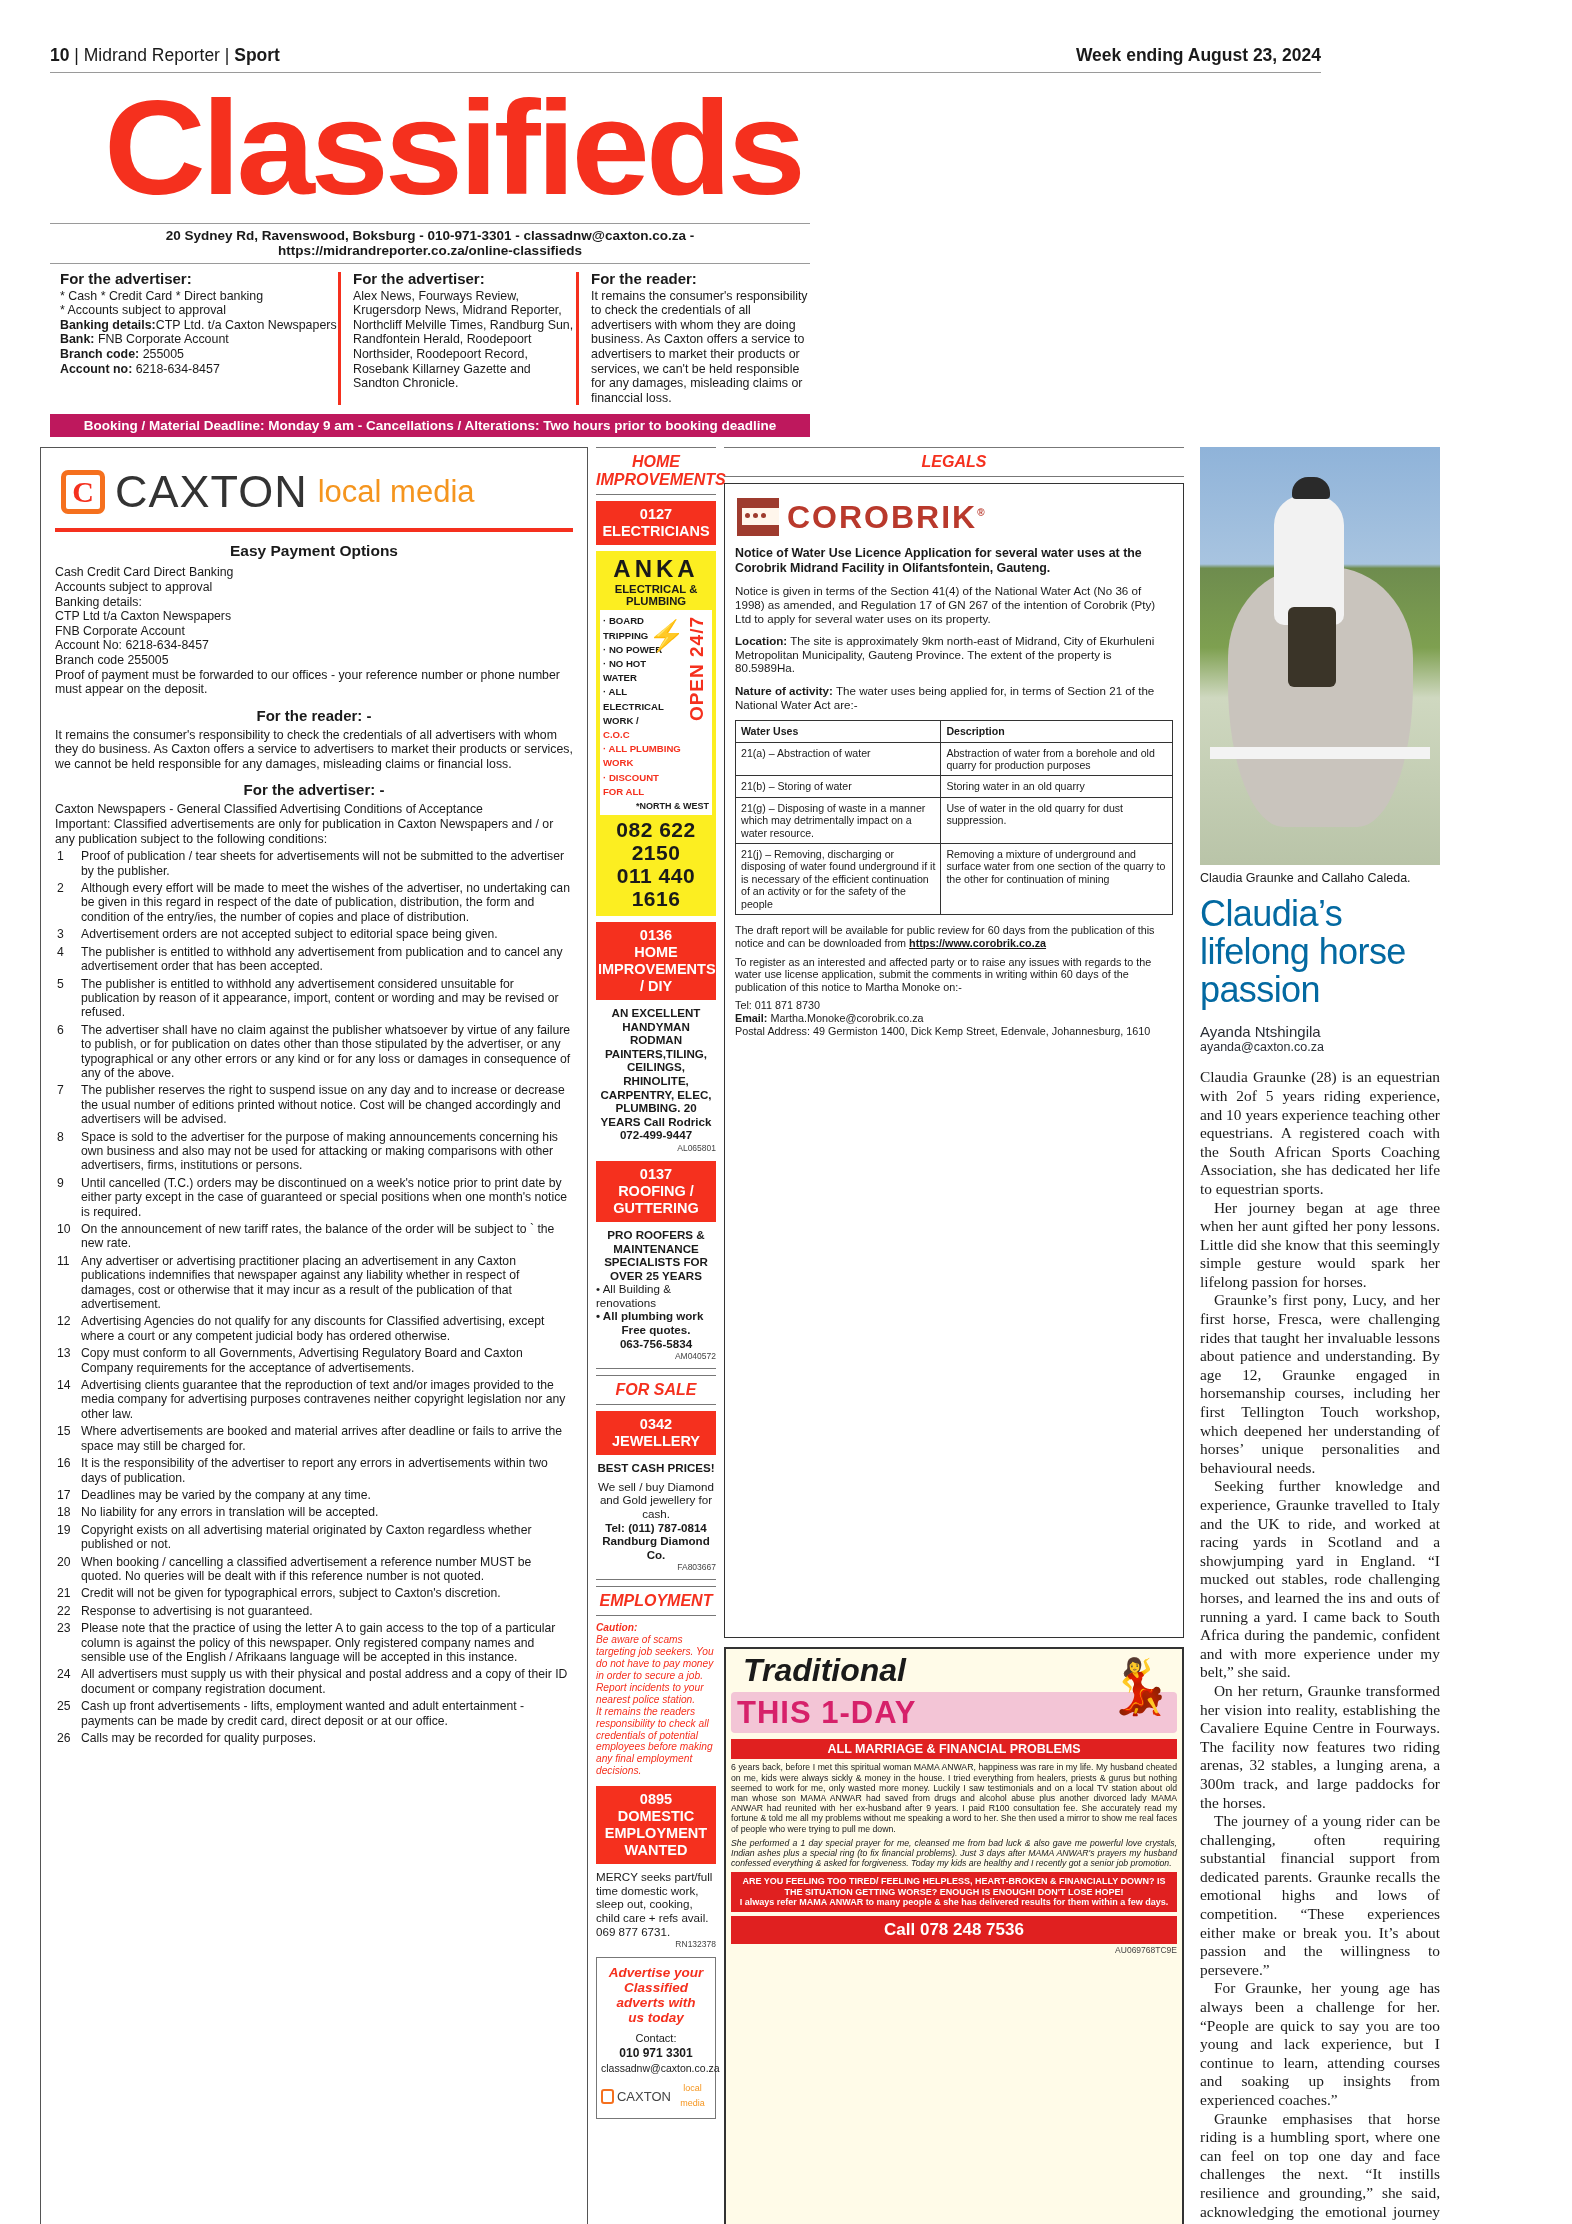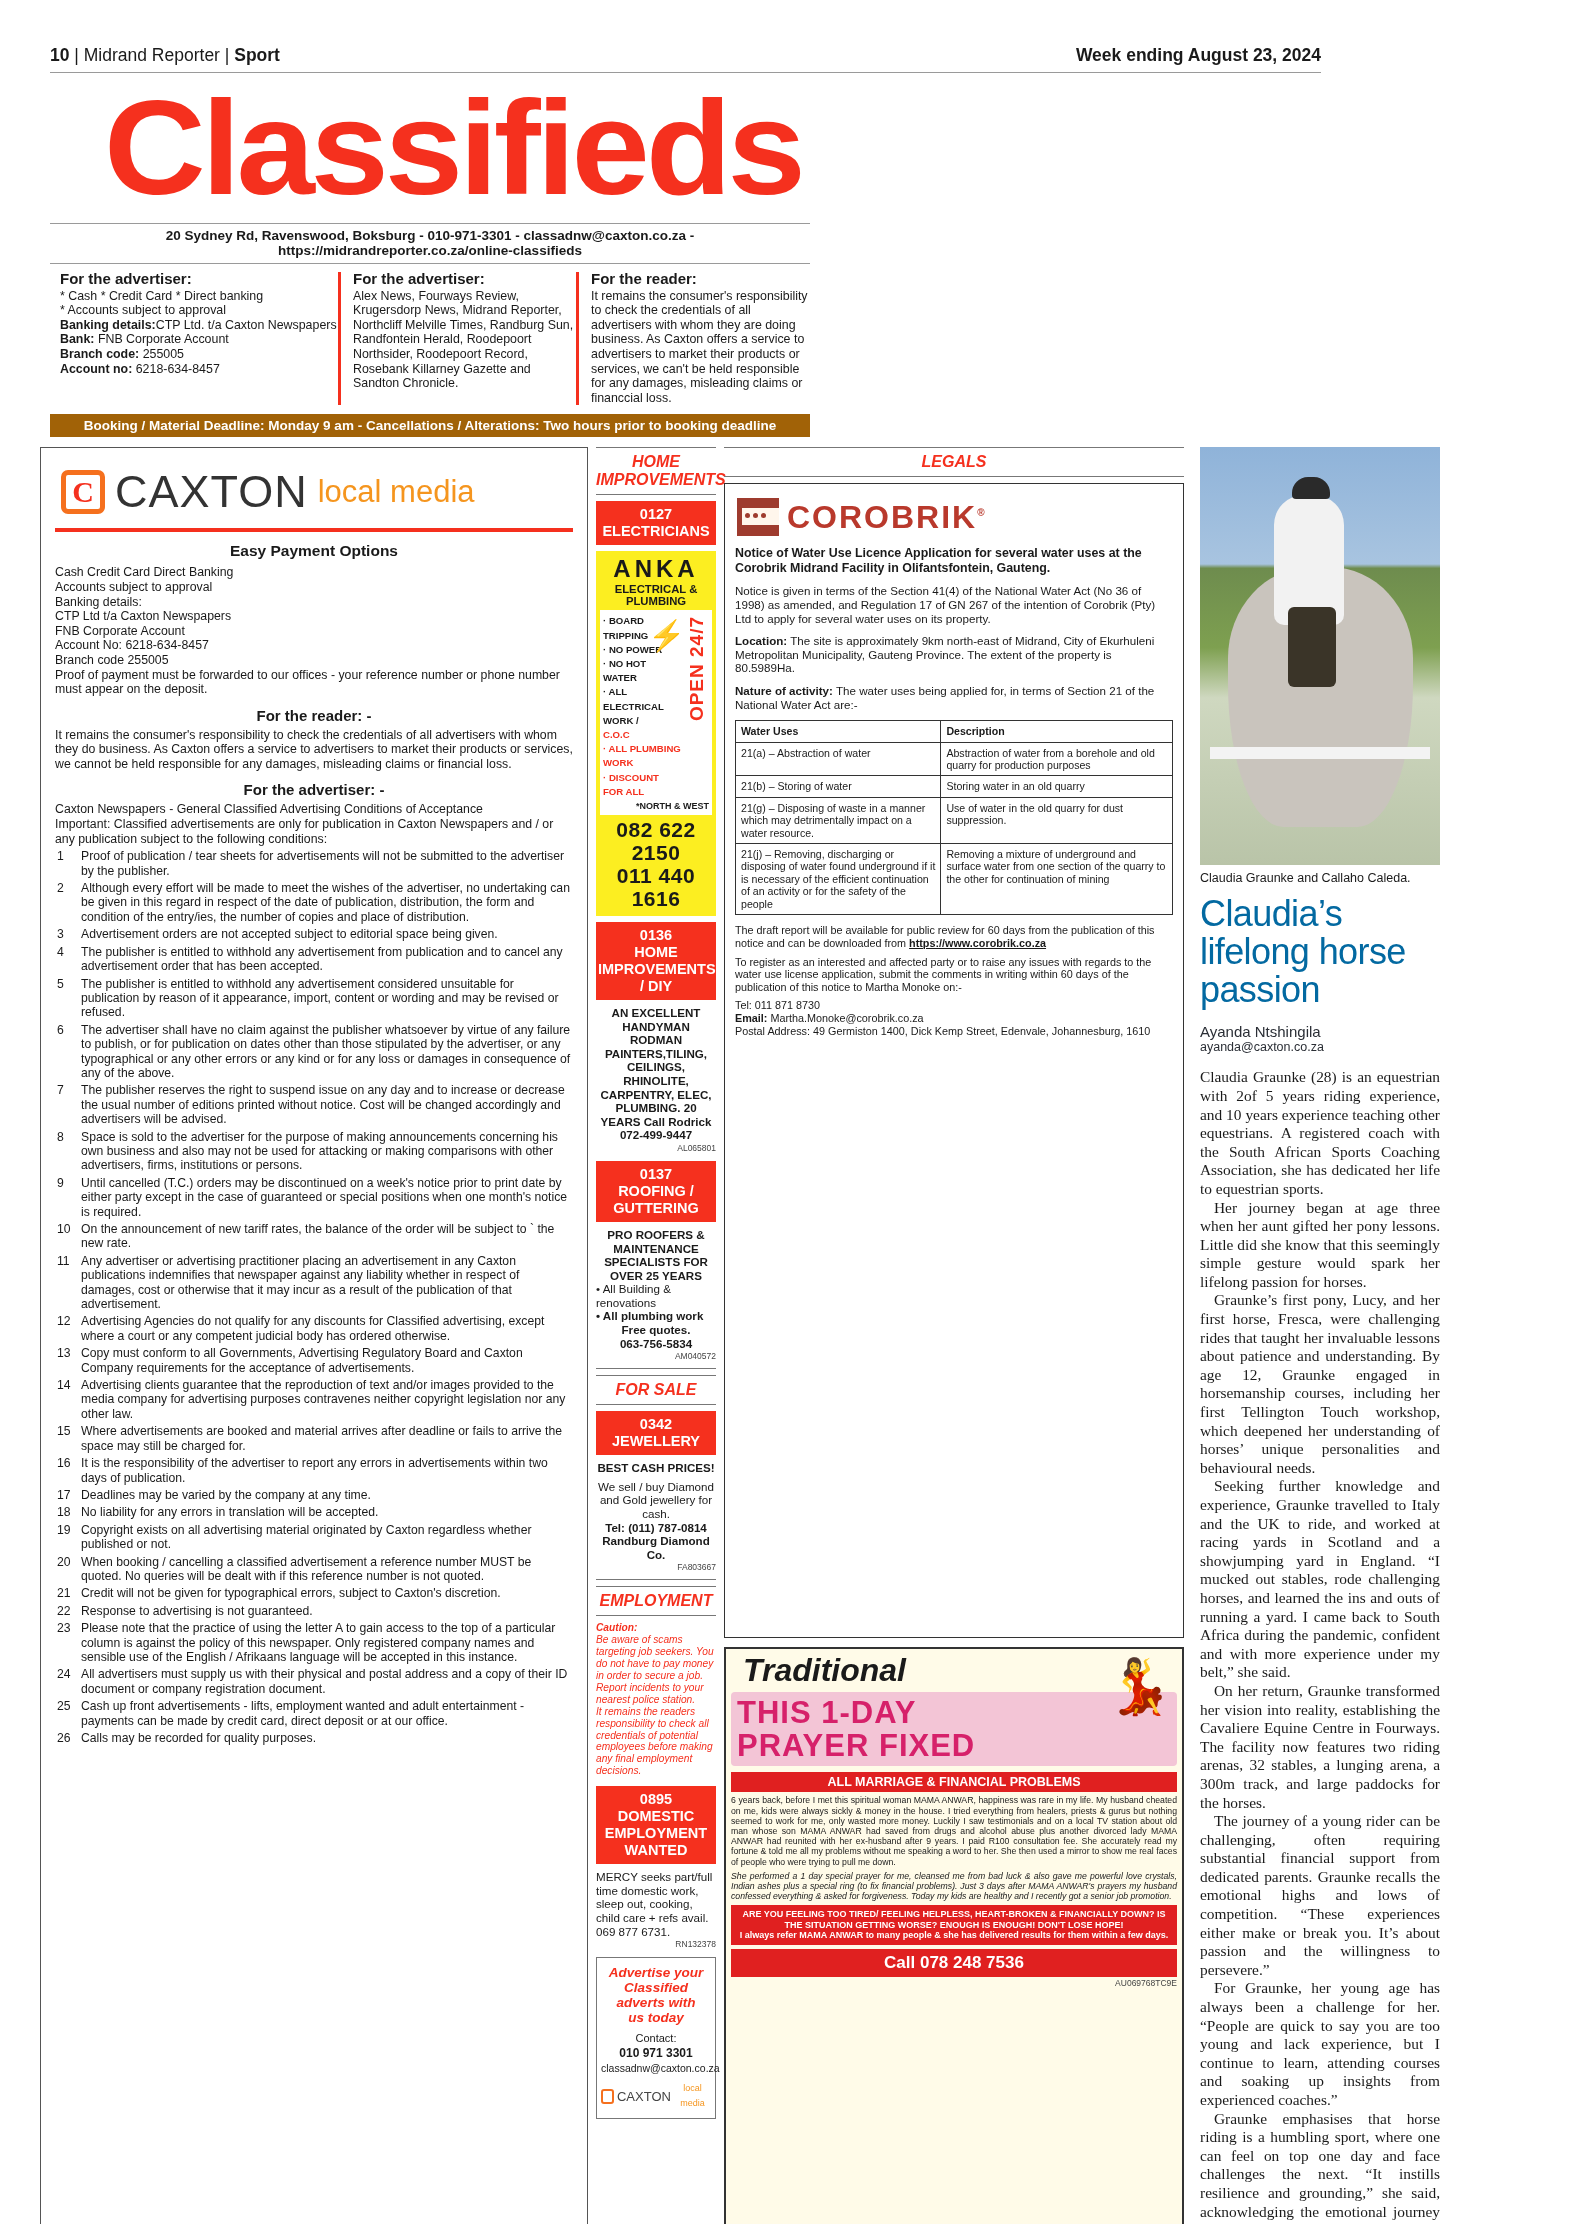--- a/index.html
+++ b/index.html
@@ -38,21 +38,21 @@
   .infoboxes { display: flex; width: 760px; margin-left: 10px; margin-top: 8px; gap: 0; }
   .infobox { padding-left: 12px; font-size: 12.4px; line-height: 14.6px; }
   .infobox.b1 { width: 288px; padding-left: 10px; }
   .infobox.b2 { width: 238px; border-left: 3.5px solid #f5301e; }
   .infobox.b3 { width: 234px; border-left: 3.5px solid #f5301e; }
   .infobox h4 { font-size: 15px; font-weight: bold; margin-bottom: 2px; }
   .infobox b { font-weight: bold; }
 
   .deadline-bar {
     width: 760px; margin-left: 10px; margin-top: 9px;
-    background: #a16207; color: #fff; text-align: center;
+    background: #be185d; color: #fff; text-align: center;
     font-size: 13.5px; font-weight: bold; padding: 4px 0 4px 0;
   }
 
   
   .grid { display: flex; width: 1492px; margin-top: 10px; gap: 0; }
 
   .col-caxton { width: 548px; border: 1.5px solid #555; padding: 12px 14px 10px 14px; height: 1790px; }
   .col-home   { width: 120px; margin-left: 8px; }
   .col-legal  { width: 460px; margin-left: 8px; }
   .col-news   { width: 240px; margin-left: 16px; }
@@ -419,21 +419,20 @@
         <div class="lg-small">Tel: 011 871 8730</div>
         <div class="lg-small"><b>Email:</b><span> Martha.Monoke@corobrik.co.za</span></div>
         <div class="lg-small">Postal Address: 49 Germiston 1400, Dick Kemp Street, Edenvale, Johannesburg, 1610</div>
       </div>
 
       <div class="herb">
         <div class="herb-fig">💃</div>
         <div class="herb-t1">Traditional</div>
         <div class="herb-band">
           <div class="herb-prayer">THIS 1-DAY</div>
-          <div class="herb-prayer">PRAYER FIXED</div>
         </div>
         <div class="herb-red">ALL MARRIAGE &amp; FINANCIAL PROBLEMS</div>
         <div class="herb-body">6 years back, before I met this spiritual woman MAMA ANWAR, happiness was rare in my life. My husband cheated on me, kids were always sickly &amp; money in the house. I tried everything from healers, priests &amp; gurus but nothing seemed to work for me, only wasted more money. Luckily I saw testimonials and on a local TV station about old man whose son MAMA ANWAR had saved from drugs and alcohol abuse plus another divorced lady MAMA ANWAR had reunited with her ex-husband after 9 years. I paid R100 consultation fee. She accurately read my fortune &amp; told me all my problems without me speaking a word to her. She then used a mirror to show me real faces of people who were trying to pull me down.</div>
         <div class="herb-ital">She performed a 1 day special prayer for me, cleansed me from bad luck &amp; also gave me powerful love crystals, Indian ashes plus a special ring (to fix financial problems). Just 3 days after MAMA ANWAR's prayers my husband confessed everything &amp; asked for forgiveness. Today my kids are healthy and I recently got a senior job promotion.</div>
         <div class="herb-yellow" style="white-space:pre-line;background:#e02020;color:#fff">ARE YOU FEELING TOO TIRED/ FEELING HELPLESS, HEART-BROKEN &amp; FINANCIALLY DOWN? IS THE SITUATION GETTING WORSE? ENOUGH IS ENOUGH! DON'T LOSE HOPE!
 I always refer MAMA ANWAR to many people &amp; she has delivered results for them within a few days.</div>
         <div class="herb-call">Call 078 248 7536</div>
         <div class="ad-ref">AU069768TC9E</div>
       </div>
     </div>

